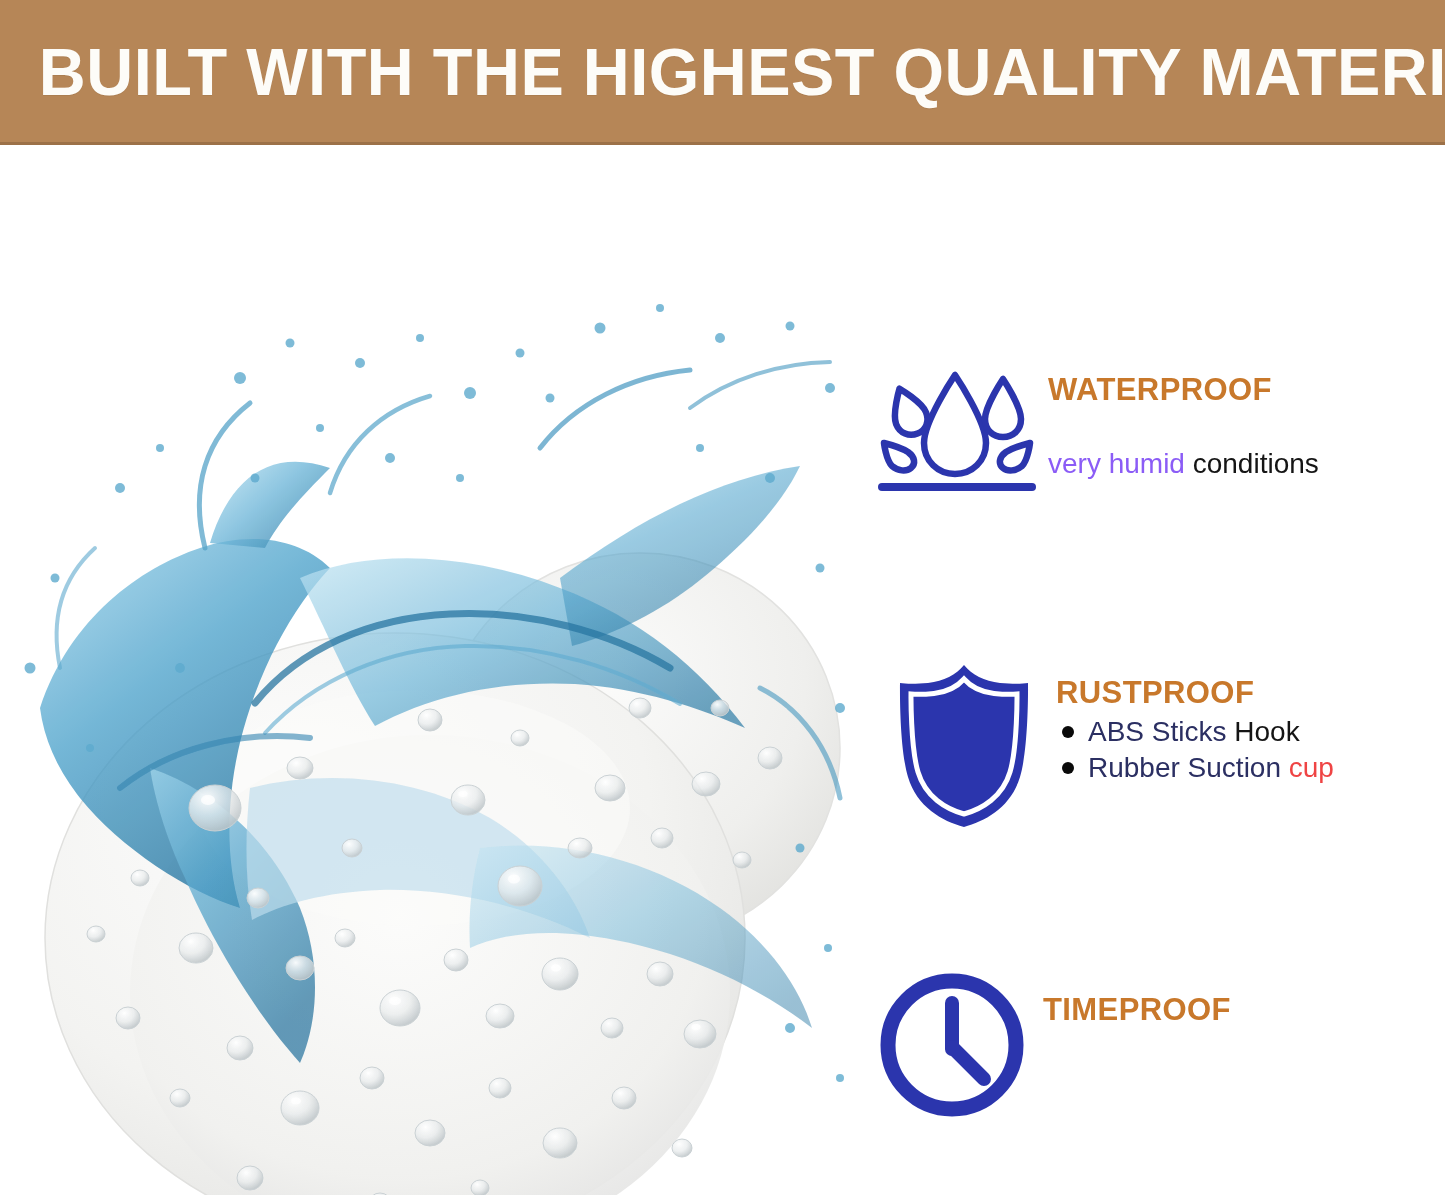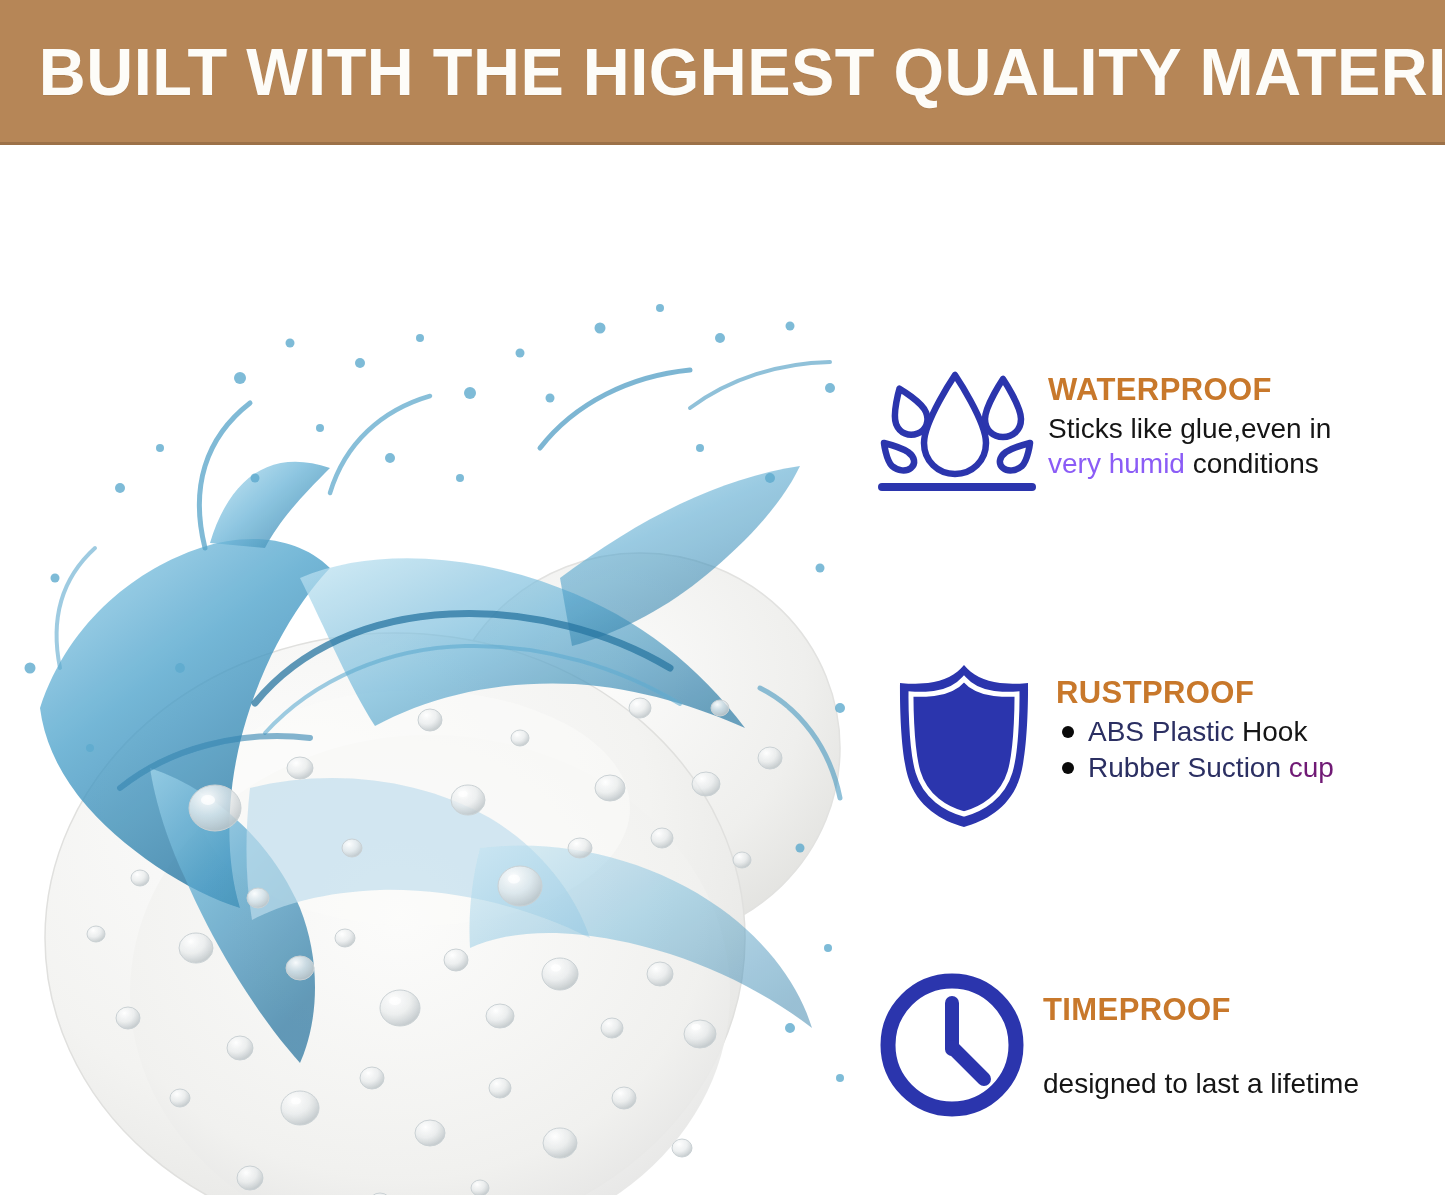--- a/index.html
+++ b/index.html
@@ -291,21 +291,21 @@
             <path d="M158 82 C158 82 142 86 134 91 C127 96 126 103 131 107
                      C136 111 144 110 150 105 C156 99 158 82 158 82 Z"></path>
 
             <path d="M10 126 L160 126" stroke-width="8"></path>
           </g>
         </svg>
       </div>
       <div class="feature-text">
         <div class="feature-heading">WATERPROOF</div>
         <p class="feature-body">
-          <span class="w-dark">Sticks like glue,even in</span><br>
+          <br>
           <span class="w-blue">very humid</span><span class="w-dark"> conditions</span>
         </p>
       </div>
     </div>
 
     <div class="feature" id="feat-rustproof">
       <div class="feature-icon">
         <svg viewBox="0 0 140 172" width="140" height="172">
 
           <path d="M70 6 C62 16 50 22 34 24 C22 25 12 25 6 24
@@ -317,43 +317,42 @@
                    C17 35 16.5 88 24 113 C31.5 138 52 150 70 155
                    C88 150 108.5 138 116 113 C123.5 88 123 35 123 35
                    C118 35.5 110 35.5 100 34.5 C87 33 77 28 70 20 Z" fill="none" stroke="#ffffff" stroke-width="5"></path>
         </svg>
       </div>
       <div class="feature-text">
         <div class="feature-heading">RUSTPROOF</div>
         <ul class="bullet-list">
           <li>
             <span class="dot"></span>
-            <span class="w-blue" style="color:#2b2f62;">ABS Plastic</span><span style="color:#151515;text-align:center;"> Hook</span>
+            <span class="w-blue" style="color:#2b2f62;">ABS Sticks</span><span style="color:#151515;text-align:center;"> Hook</span>
           </li>
           <li>
             <span class="dot"></span>
-            <span class="w-blue" style="color:#2b2f62;margin-top:24px;">Rubber Suction</span><span style="color:#701a75;"> cup</span>
+            <span class="w-blue" style="color:#2b2f62;margin-top:24px;">Rubber Suction</span><span style="color:#ef4444;"> cup</span>
           </li>
         </ul>
       </div>
     </div>
 
     <div class="feature" id="feat-timeproof">
       <div class="feature-icon">
         <svg viewBox="0 0 152 152" width="152" height="152">
           <circle cx="76" cy="76" r="64" fill="none" stroke="#2b35ad" stroke-width="15"></circle>
           <g stroke="#2b35ad" stroke-width="14" stroke-linecap="round" fill="none">
             <path d="M76 34 L76 80"></path>
             <path d="M76 78 L108 110"></path>
           </g>
         </svg>
       </div>
       <div class="feature-text">
         <div class="feature-heading">TIMEPROOF</div>
         <p class="feature-body">
           <br>
-          <span class="w-dark">designed to last a lifetime</span>
         </p>
       </div>
     </div>
 
   </div>
 </div>
 
 </body></html>

